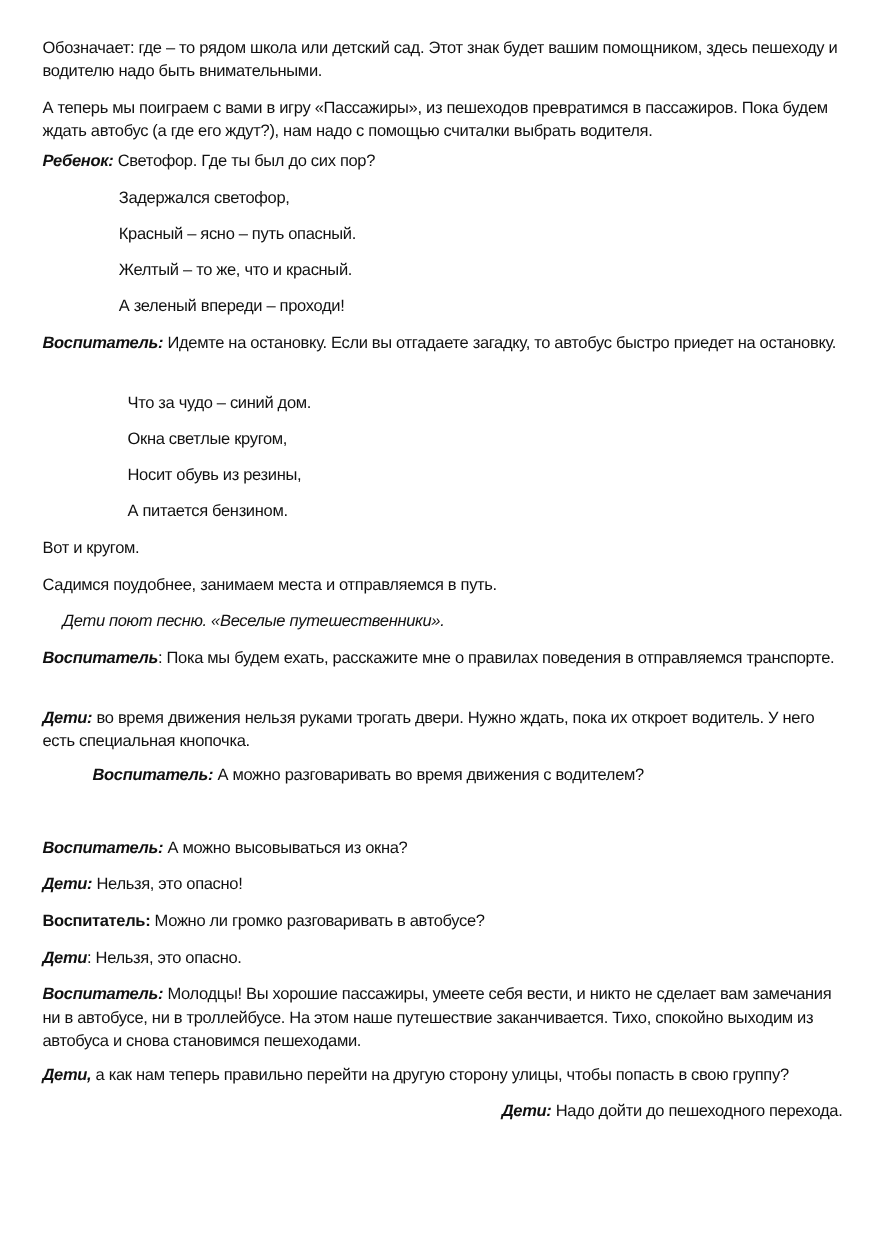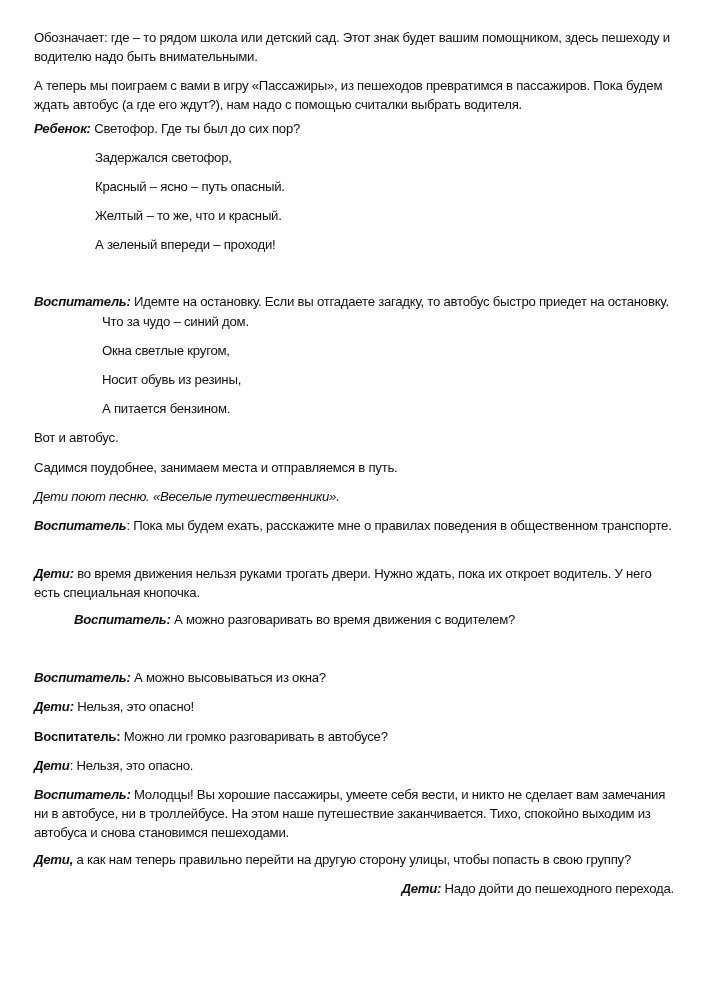--- a/index.html
+++ b/index.html
@@ -43,49 +43,49 @@
   <p class="p indent1" style="top:177px;">
     <span>Красный – ясно – путь опасный.</span>
   </p>
   <p class="p indent1" style="top:206px;">
     <span>Желтый – то же, что и красный.</span>
   </p>
   <p class="p indent1" style="top:235px;">
     <span>А зеленый впереди – проходи!</span>
   </p>
 
-  <p class="p" style="top:264px;margin-top:28px;">
+  <p class="p" style="top:264px;">
     <span class="sp">Воспитатель:</span><span> Идемте на остановку. Если вы отгадаете загадку, то автобус быстро приедет на остановку.</span>
   </p>
 
   <p class="p indent2" style="top:312px;">
     <span>Что за чудо – синий дом.</span>
   </p>
   <p class="p indent2" style="top:341px;">
     <span>Окна светлые кругом,</span>
   </p>
   <p class="p indent2" style="top:370px;">
     <span> Носит обувь из резины,</span>
   </p>
   <p class="p indent2" style="top:399px;">
     <span>А питается бензином.</span>
   </p>
 
   <p class="p" style="top:428px;">
-    <span>Вот и автобус.</span>
+    <span>Вот и кругом.</span>
   </p>
   <p class="p" style="top:458px;">
     <span>Садимся поудобнее, занимаем места и отправляемся в путь.</span>
   </p>
-  <p class="p it" style="top:487px;">
+  <p class="p it" style="top:487px;margin-left:16px;">
     <span>Дети поют песню. «Веселые путешественники».</span>
   </p>
 
   <p class="p" style="top:516px;">
-    <span class="sp">Воспитатель</span><span>: Пока мы будем ехать, расскажите мне о правилах поведения в общественном транспорте.</span>
+    <span class="sp">Воспитатель</span><span>: Пока мы будем ехать, расскажите мне о правилах поведения в отправляемся транспорте.</span>
   </p>
 
   <p class="p" style="top:564px;">
     <span class="sp">Дети:</span><span> во время движения нельзя руками трогать двери. Нужно ждать, пока их откроет водитель. У него есть специальная кнопочка.</span>
   </p>
 
   <p class="p" style="top:610px;margin-left:40px;">
     <span class="sp">Воспитатель:</span><span> А можно разговаривать во время движения с водителем?</span>
   </p>
 

